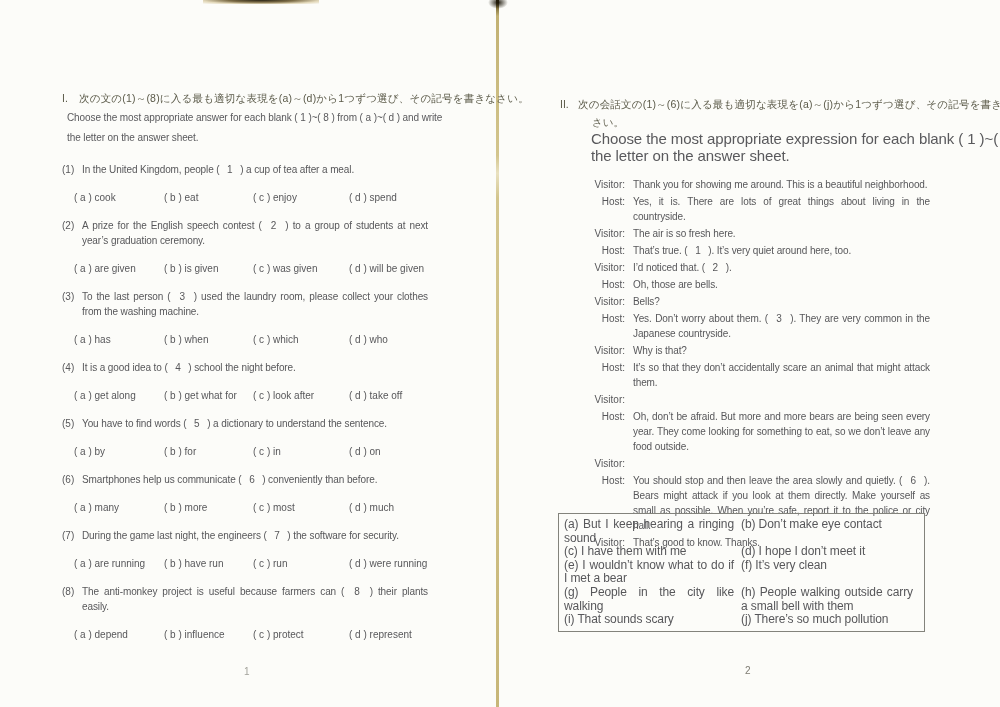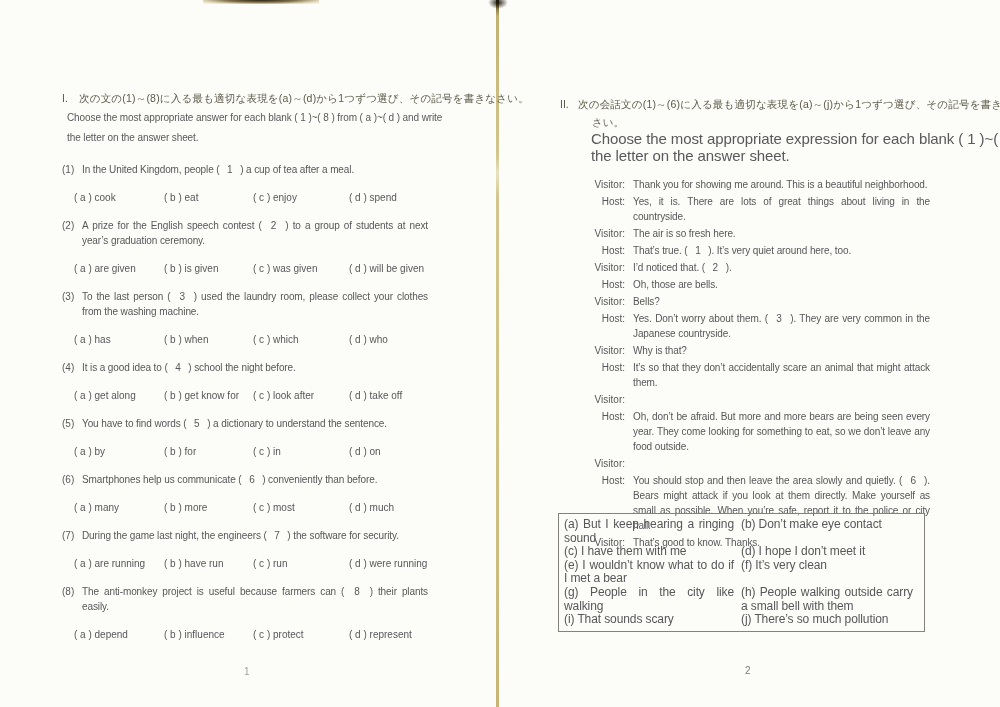--- a/index.html
+++ b/index.html
@@ -116,21 +116,21 @@
           <span class="opt">( d ) who</span>
         </div>
       </div>
       <div class="q">
         <div class="qrow">
           <span class="qnum">(4)</span>
           <div class="qtext">It is a good idea to (  4  ) school the night before.</div>
         </div>
         <div class="opts">
           <span class="opt">( a ) get along</span>
-          <span class="opt">( b ) get know for</span>
+          <span class="opt">( b ) get what for</span>
           <span class="opt">( c ) look after</span>
           <span class="opt">( d ) take off</span>
         </div>
       </div>
       <div class="q">
         <div class="qrow">
           <span class="qnum">(5)</span>
           <div class="qtext">You have to find words (  5  ) a dictionary to understand the sentence.</div>
         </div>
         <div class="opts">

